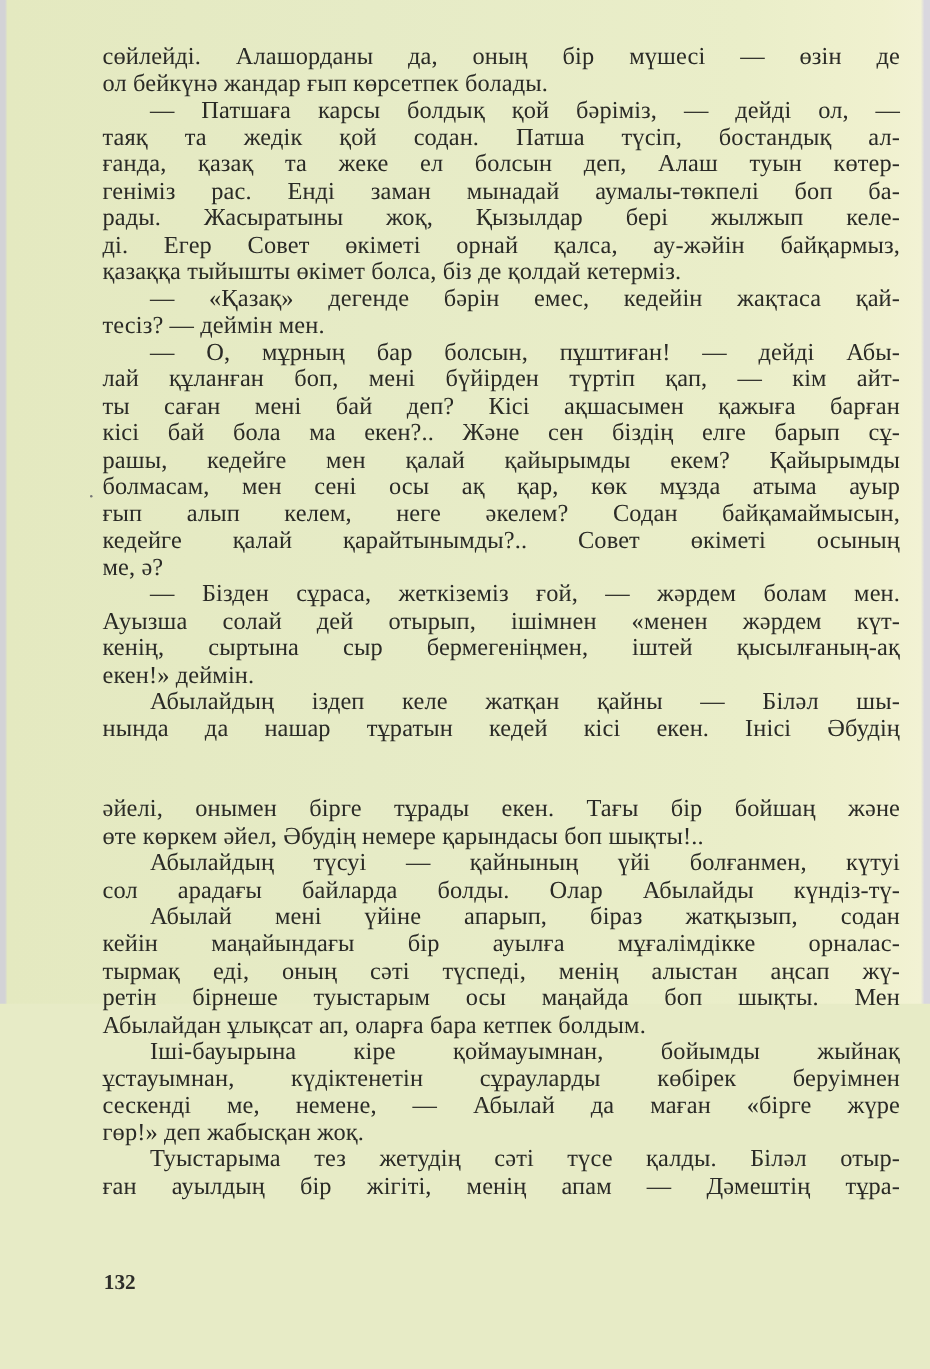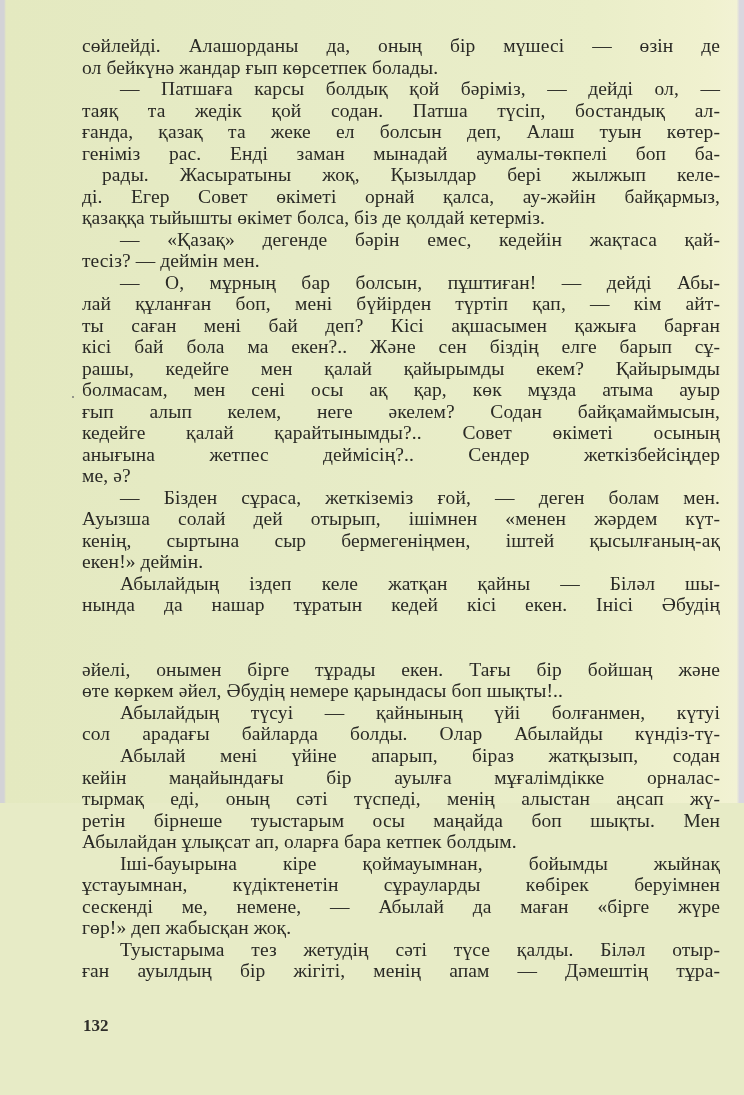--- a/index.html
+++ b/index.html
@@ -38,36 +38,35 @@
 <body>
 
 <div class="page">
   <div class="textblock" id="tb">
       <span class="line" style="white-space: nowrap; overflow: visible;">сөйлейді. Алашорданы да, оның бір мүшесі — өзін де</span>
       <span class="line last" style="white-space: nowrap; overflow: visible;">ол бейкүнә жандар ғып көрсетпек болады.</span>
       <span class="line indent" style="white-space: nowrap; overflow: visible;">— Патшаға карсы болдық қой бәріміз, — дейді ол, —</span>
       <span class="line" style="white-space: nowrap; overflow: visible;">таяқ та жедік қой содан. Патша түсіп, бостандық ал-</span>
       <span class="line" style="white-space: nowrap; overflow: visible;">ғанда, қазақ та жеке ел болсын деп, Алаш туын көтер-</span>
       <span class="line" style="white-space: nowrap; overflow: visible;">геніміз рас. Енді заман мынадай аумалы-төкпелі боп ба-</span>
-      <span class="line" style="white-space: nowrap; overflow: visible; margin-left: 20px;">рады. Жасыратыны жоқ, Қызылдар бері жылжып келе-</span>
+      <span class="line" style="white-space: nowrap; overflow: visible;">рады. Жасыратыны жоқ, Қызылдар бері жылжып келе-</span>
       <span class="line" style="white-space: nowrap; overflow: visible;">ді. Егер Совет өкіметі орнай қалса, ау-жәйін байқармыз,</span>
       <span class="line last" style="white-space: nowrap; overflow: visible;">қазаққа тыйышты өкімет болса, біз де қолдай кетерміз.</span>
       <span class="line indent" style="white-space: nowrap; overflow: visible;">— «Қазақ» дегенде бәрін емес, кедейін жақтаса қай-</span>
       <span class="line last" style="white-space: nowrap; overflow: visible;">тесіз? — деймін мен.</span>
       <span class="line indent" style="white-space: nowrap; overflow: visible;">— О, мұрның бар болсын, пұштиған! — дейді Абы-</span>
       <span class="line" style="white-space: nowrap; overflow: visible;">лай құланған боп, мені бүйірден түртіп қап, — кім айт-</span>
       <span class="line" style="white-space: nowrap; overflow: visible;">ты саған мені бай деп? Кісі ақшасымен қажыға барған</span>
       <span class="line" style="white-space: nowrap; overflow: visible;">кісі бай бола ма екен?.. Және сен біздің елге барып сұ-</span>
       <span class="line" style="white-space: nowrap; overflow: visible;">рашы, кедейге мен қалай қайырымды екем? Қайырымды</span>
       <span class="line" style="white-space: nowrap; overflow: visible;">болмасам, мен сені осы ақ қар, көк мұзда атыма ауыр</span>
       <span class="line" style="white-space: nowrap; overflow: visible;">ғып алып келем, неге әкелем? Содан байқамаймысын,</span>
       <span class="line" style="white-space: nowrap; overflow: visible;">кедейге қалай қарайтынымды?.. Совет өкіметі осының</span>
-      <span class="line" style="white-space: nowrap; overflow: visible;">анығына жетпес деймісің?.. Сендер жеткізбейсіңдер</span>
       <span class="line last" style="white-space: nowrap; overflow: visible;">ме, ә?</span>
-      <span class="line indent" style="white-space: nowrap; overflow: visible;">— Бізден сұраса, жеткіземіз ғой, — деген болам мен.</span>
+      <span class="line indent" style="white-space: nowrap; overflow: visible;">— Бізден сұраса, жеткіземіз ғой, — жәрдем болам мен.</span>
       <span class="line" style="white-space: nowrap; overflow: visible;">Ауызша солай дей отырып, ішімнен «менен жәрдем күт-</span>
       <span class="line" style="white-space: nowrap; overflow: visible;">кенің, сыртына сыр бермегеніңмен, іштей қысылғаның-ақ</span>
       <span class="line last" style="white-space: nowrap; overflow: visible;">екен!» деймін.</span>
       <span class="line indent" style="white-space: nowrap; overflow: visible;">Абылайдың іздеп келе жатқан қайны — Біләл шы-</span>
       <span class="line" style="white-space: nowrap; overflow: visible;">нында да нашар тұратын кедей кісі екен. Інісі Әбудің</span>
       <span class="line" style="white-space: nowrap; overflow: visible; margin-top: 43px;">әйелі, онымен бірге тұрады екен. Тағы бір бойшаң және</span>
       <span class="line last" style="white-space: nowrap; overflow: visible;">өте көркем әйел, Әбудің немере қарындасы боп шықты!..</span>
       <span class="line indent" style="white-space: nowrap; overflow: visible;">Абылайдың түсуі — қайнының үйі болғанмен, күтуі</span>
       <span class="line" style="white-space: nowrap; overflow: visible;">сол арадағы байларда болды. Олар Абылайды күндіз-тү-</span>
       <span class="line indent" style="white-space: nowrap; overflow: visible;">Абылай мені үйіне апарып, біраз жатқызып, содан</span>

